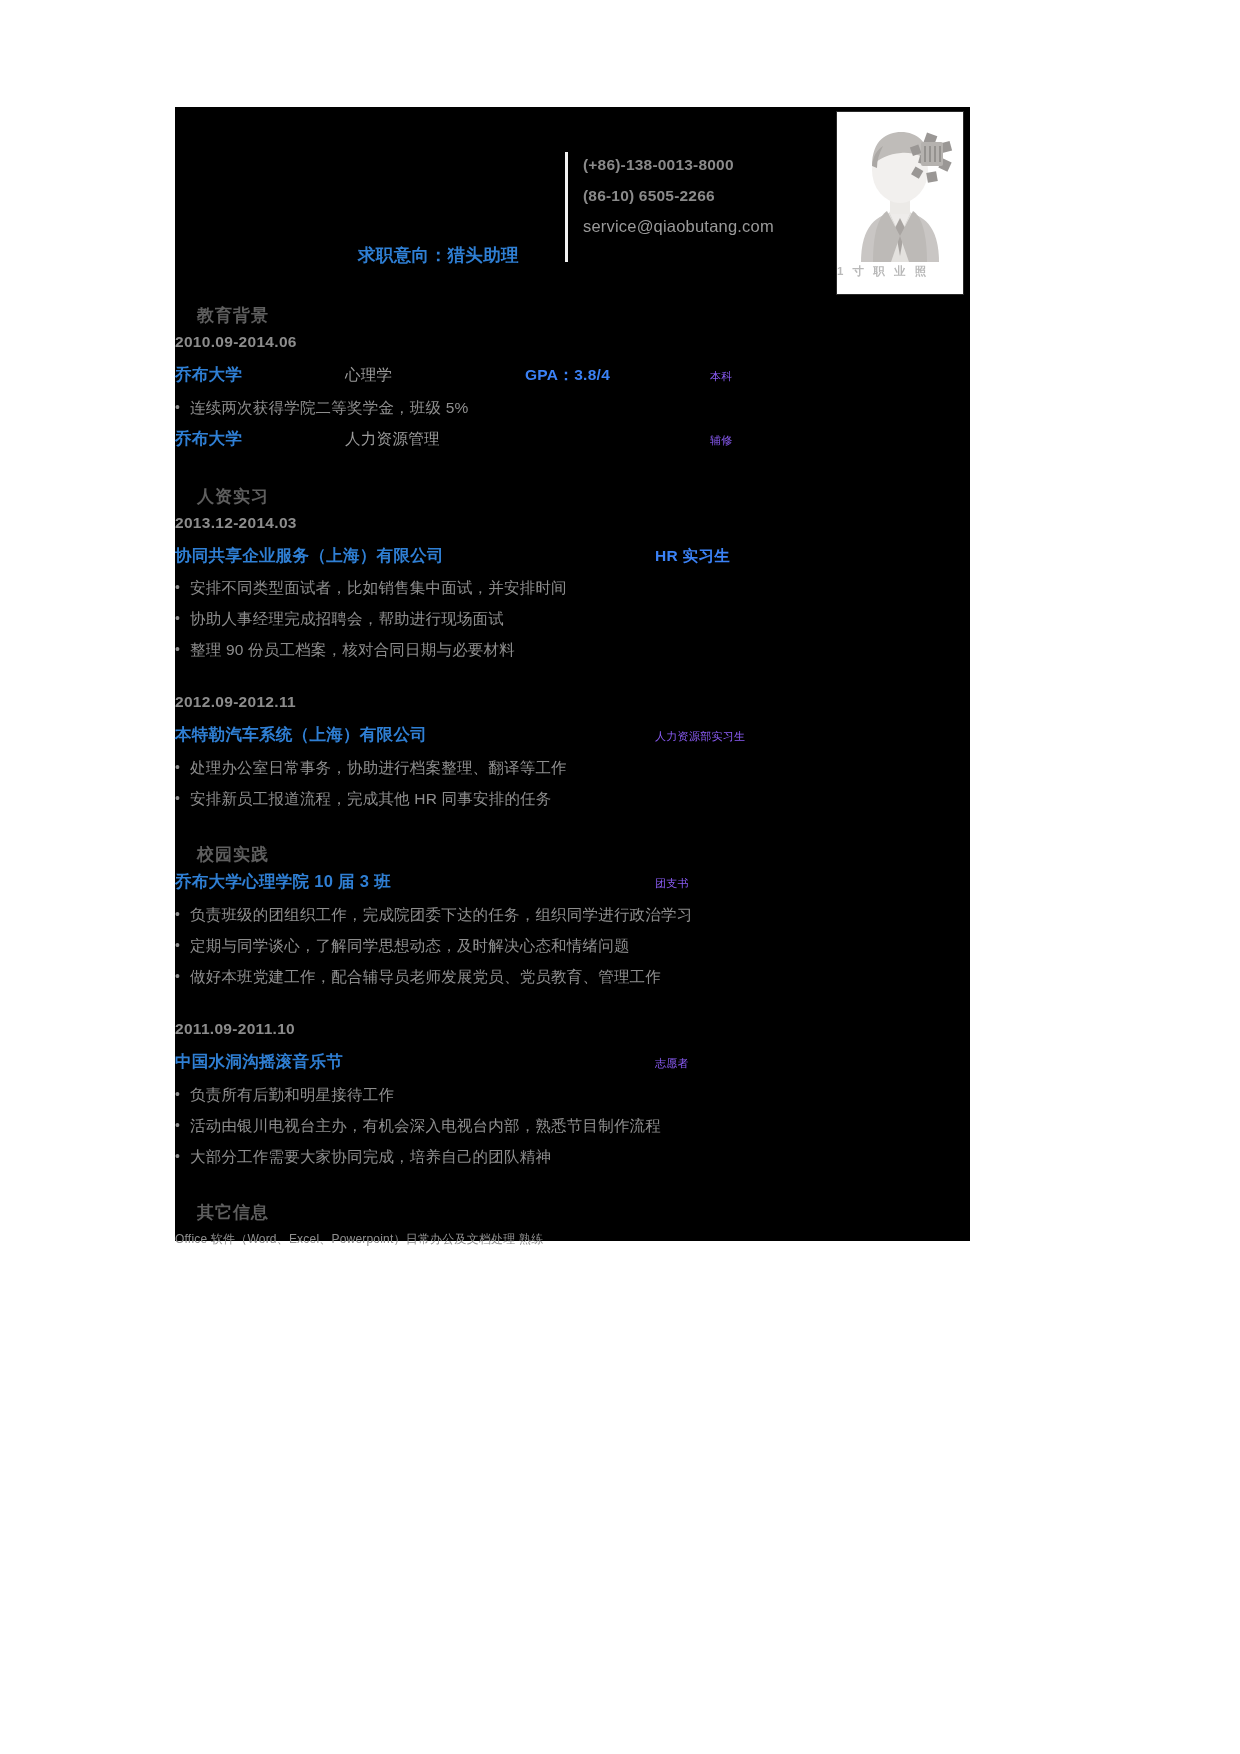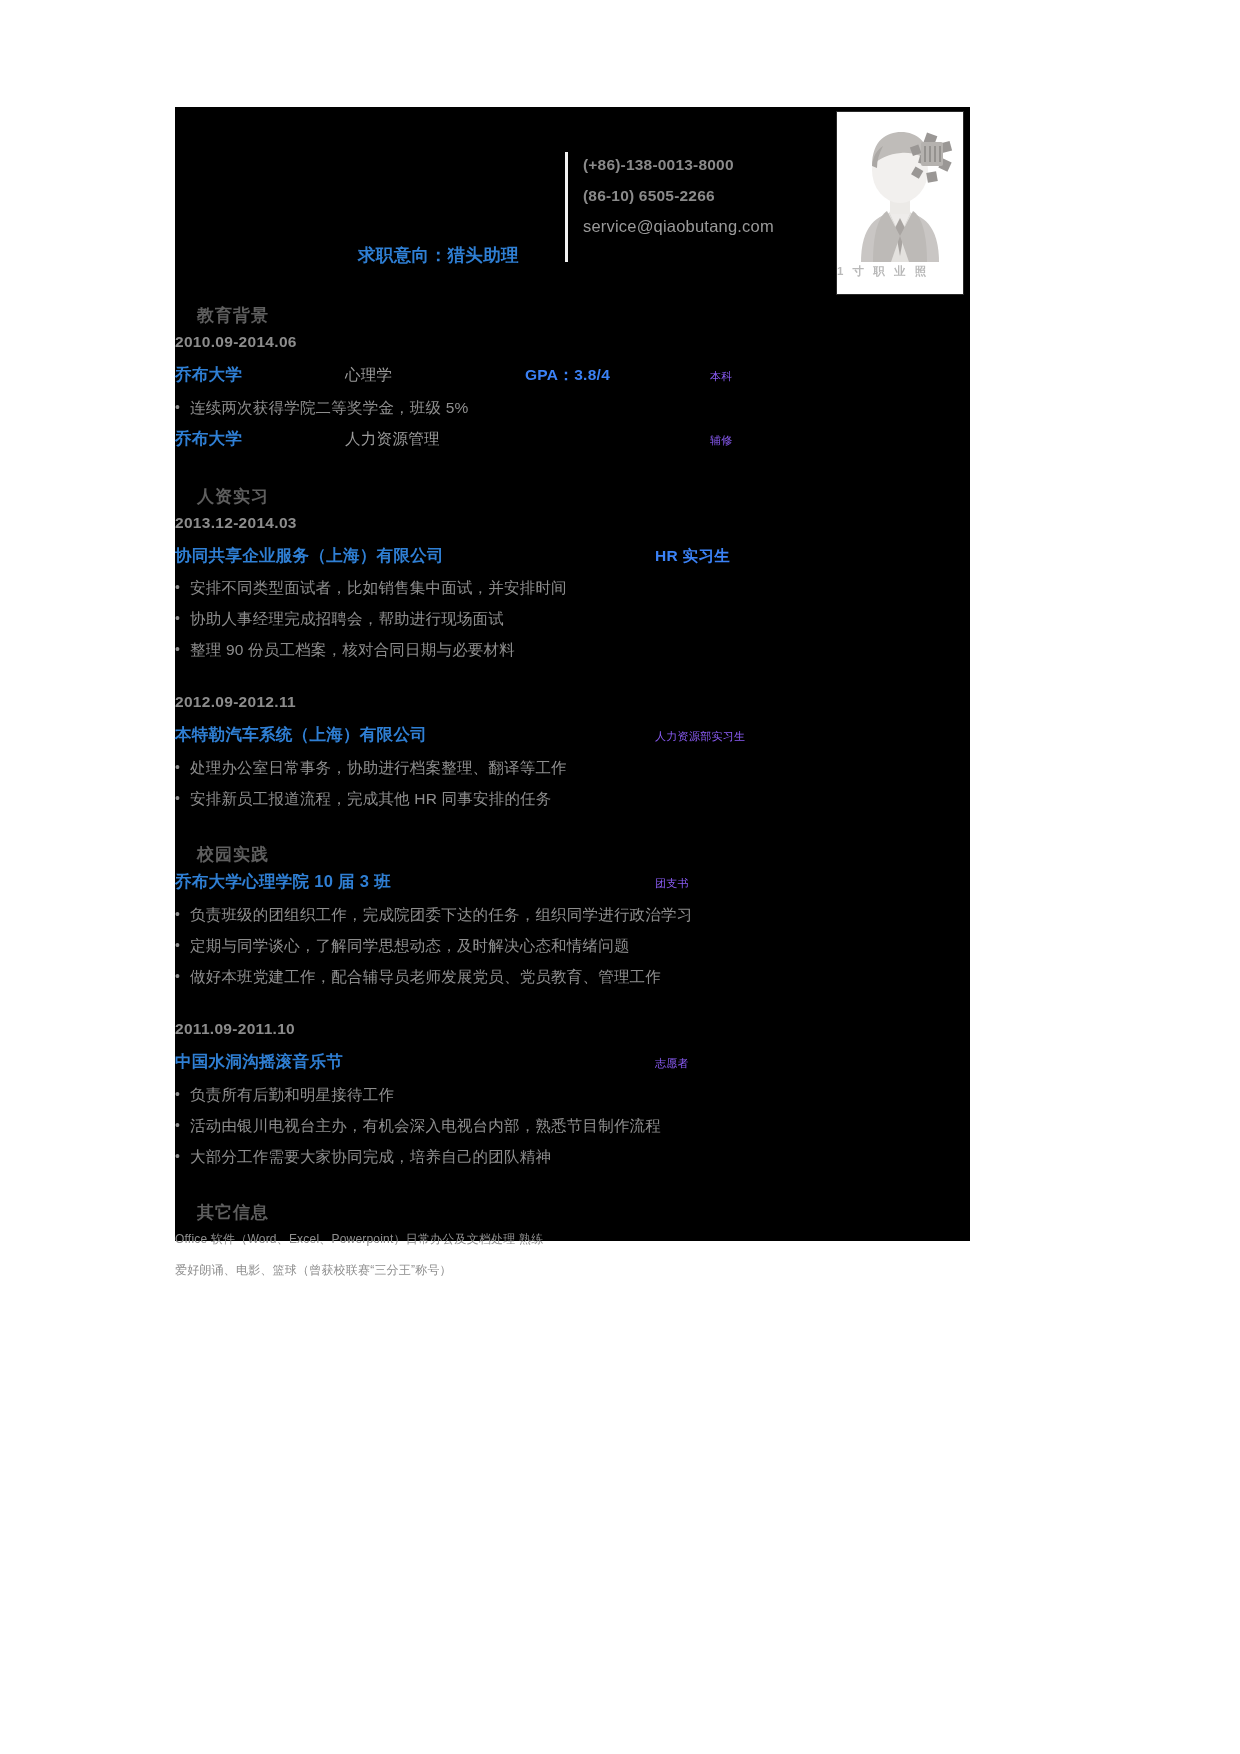--- a/index.html
+++ b/index.html
@@ -352,18 +352,17 @@
       </div>
     </div>
 
     <div class="sec-gap"></div>
 
     <div class="section">
       <div class="sec-label">其它信息</div>
       <div class="sec-bar"></div>
       <div class="sec-body">
         <div class="other-line">Office 软件（Word、Excel、Powerpoint）日常办公及文档处理 熟练</div>
-        <div class="other-line">爱好朗诵、电影、篮球（曾获校联赛“三分王”称号）</div>
       </div>
     </div>
 
   </div>
 </div>
 
 </body></html>

